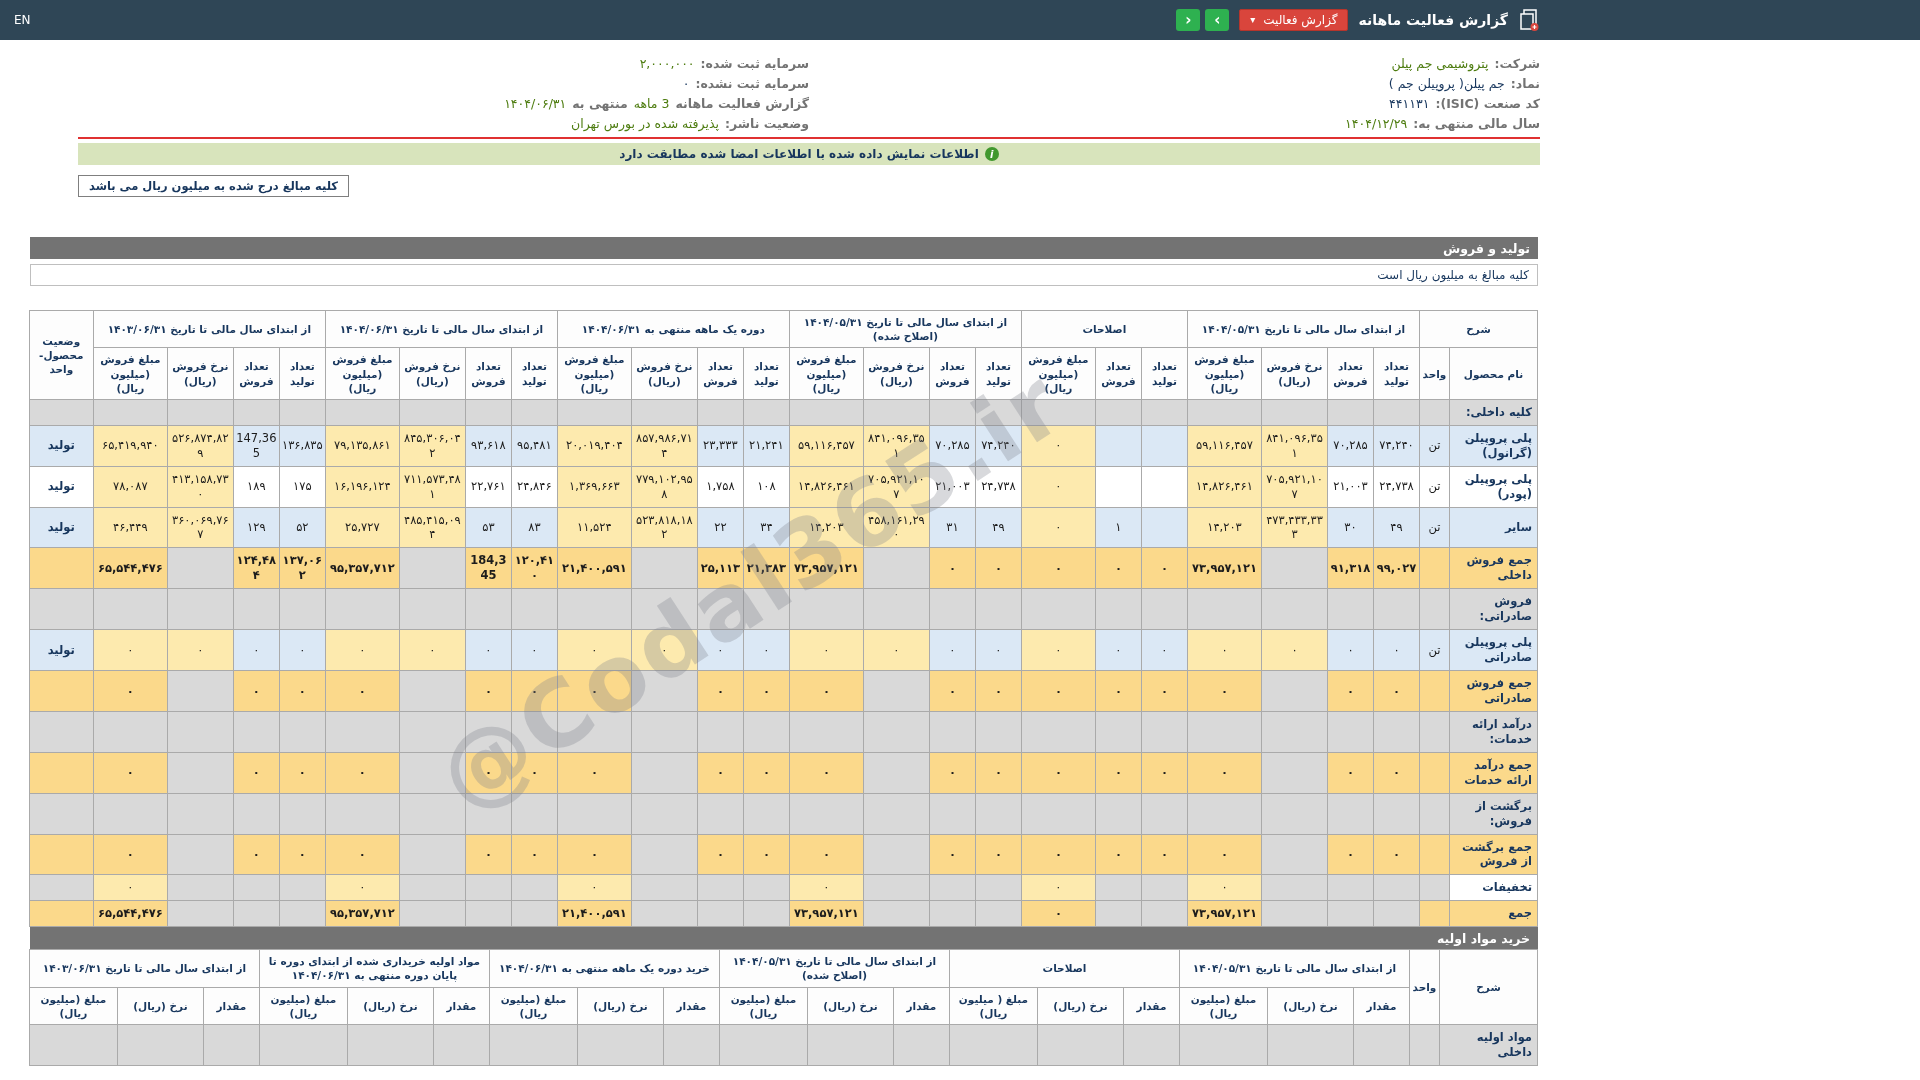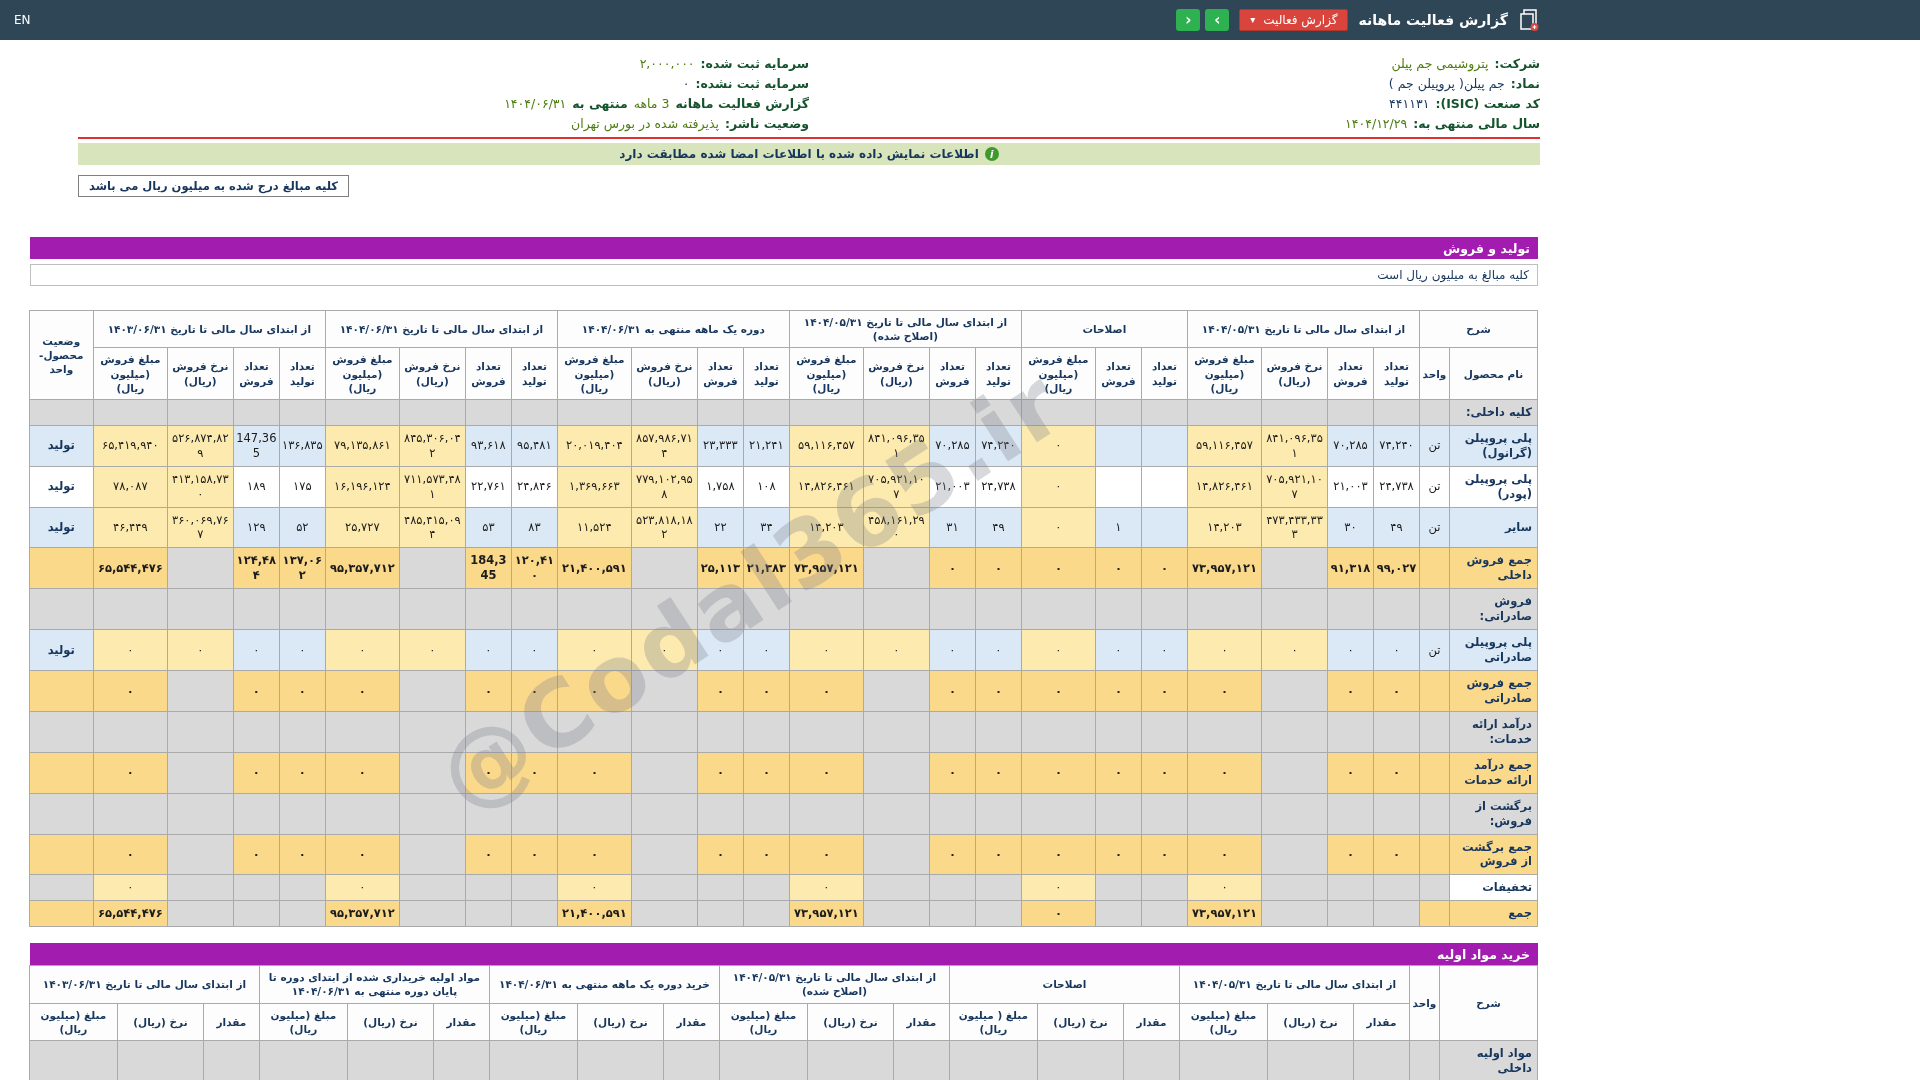--- a/index.html
+++ b/index.html
@@ -16,36 +16,36 @@
   .report-caret{font-size:10px;line-height:1;}
   .nav{display:flex;gap:5px;}
   .nav-btn{width:24px;height:22px;background:#2eb150;color:#fff;display:flex;align-items:center;justify-content:center;
     border-radius:3px;font-size:15px;font-weight:bold;cursor:pointer;}
   .lang{margin-right:auto;color:#fff;font-size:12px;cursor:pointer;}
   
   .head-wrap{width:1462px;margin-left:78px;margin-right:380px;}
   .info{margin-top:14px;border-bottom:2px solid #e03131;padding-bottom:3px;}
   .info-grid{display:grid;grid-template-columns:1fr 1fr;}
   .info-row{display:flex;gap:6px;line-height:20px;font-size:12.5px;align-items:baseline;}
-  .info-row .lbl{color:#14532d;font-weight:bold;}
+  .info-row .lbl{color:#737373;font-weight:bold;}
   .info-row .val{color:#17365d;}
   .info-row .val.hl{color:#4d7c0f;}
   .banner{margin-top:4px;height:22px;background:#d8e4bc;display:flex;align-items:center;justify-content:center;gap:6px;
     font-size:12px;font-weight:bold;color:#17365d;}
   .info-ico{width:14px;height:14px;border-radius:50%;background:#41982e;color:#fff;font-size:10px;font-style:italic;
     display:flex;align-items:center;justify-content:center;font-weight:bold;flex:0 0 auto;}
   .note-box{margin-top:10px;width:fit-content;margin-left:0;margin-right:auto;border:1px solid #7f7f7f;background:#fff;
     padding:3px 10px;font-size:11.5px;font-weight:bold;color:#17365d;direction:rtl;}
   
   .content{position:relative;width:1508px;margin-left:30px;margin-right:382px;margin-top:40px;}
-  .bar{height:22px;background:#a21caf;color:#fff;font-weight:bold;font-size:12.5px;display:flex;align-items:center;padding:0 8px;}
+  .bar{height:22px;background:#737373;color:#fff;font-weight:bold;font-size:12.5px;display:flex;align-items:center;padding:0 8px;}
   .note-row{margin-top:5px;border:1px solid #bfbfbf;height:20px;display:flex;align-items:center;padding:0 8px;
     font-size:12px;font-weight:normal;color:#17365d;background:#fff;}
   #t1{margin-top:24px;}
-  #bar2{margin-top:16px;}
+  #bar2{}
   
   table.rpt{border-collapse:collapse;table-layout:fixed;width:1508px;background:#fff;}
   .rpt th,.rpt td{border:1px solid #aaaaaa;text-align:center;vertical-align:middle;overflow:hidden;word-wrap:break-word;}
   .rpt th{color:#17365d;font-weight:bold;font-size:10.5px;padding:4px 2px;background:#fdfdfd;line-height:1.35;}
   .rpt td{font-size:11.5px;color:#1c1c1c;padding:5px 2px;line-height:1.3;}
   td.s0{background:#ffffff;}
   td.s1{background:#dbe8f5;}
   td.y{background:#fdeaae;}
   td.o{background:#fbd98b;}
   td.g{background:#d9d9d9;}

